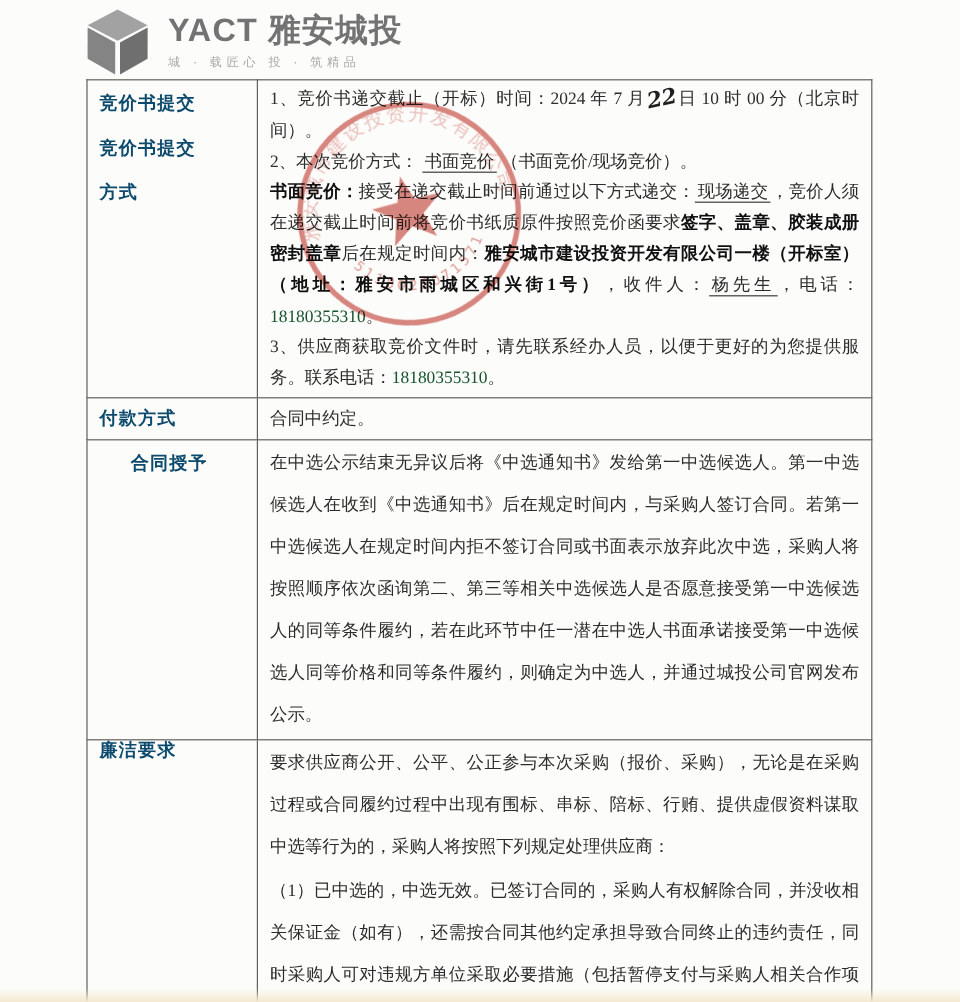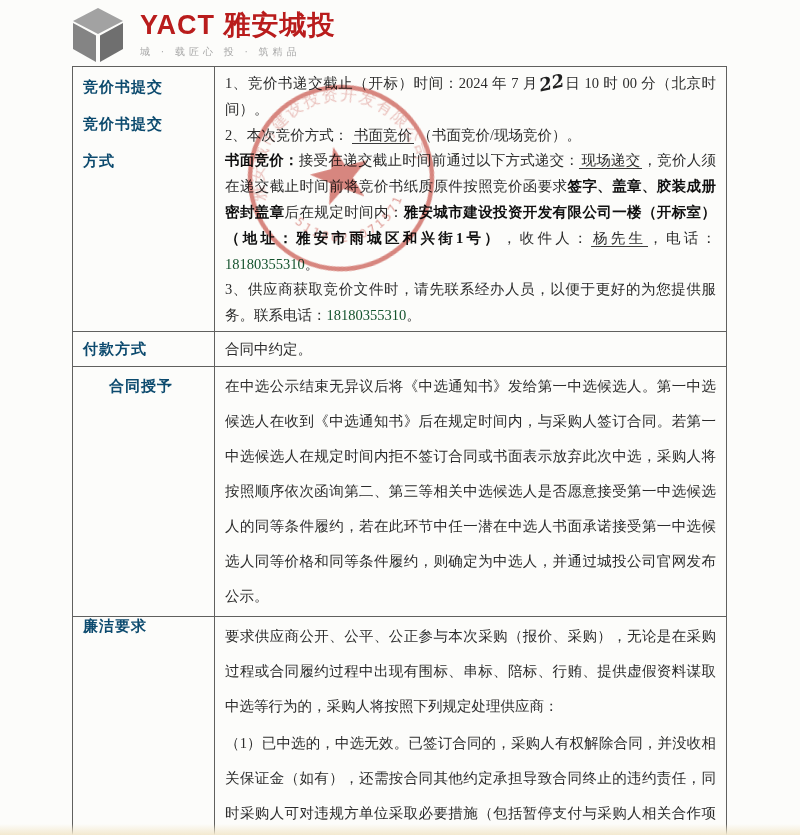--- a/index.html
+++ b/index.html
@@ -8,21 +8,21 @@
     background:#fcfcfa;
     font-family:"Liberation Serif","DejaVu Serif",serif;
     color:#2e2e2e;
   }
   
   .logo{position:absolute;left:70px;top:6px;display:flex;gap:14px;align-items:flex-start;}
   .cube{width:56px;height:58px;flex:0 0 auto;}
   .brand-block{padding-top:6px;}
   .brand{
     font-family:"Liberation Sans","DejaVu Sans",sans-serif;
-    font-size:27px;font-weight:700;color:#b91c1c;letter-spacing:1px;line-height:1;
+    font-size:27px;font-weight:700;color:#737373;letter-spacing:1px;line-height:1;
   }
   .tagline{
     font-family:"Liberation Sans","DejaVu Sans",sans-serif;
     font-size:10px;color:#a8a8a8;letter-spacing:4px;margin-top:6px;
   }
   
   table.doc{
     position:absolute;left:72px;top:66px;width:655px;
     border-collapse:collapse;table-layout:fixed;
   }

